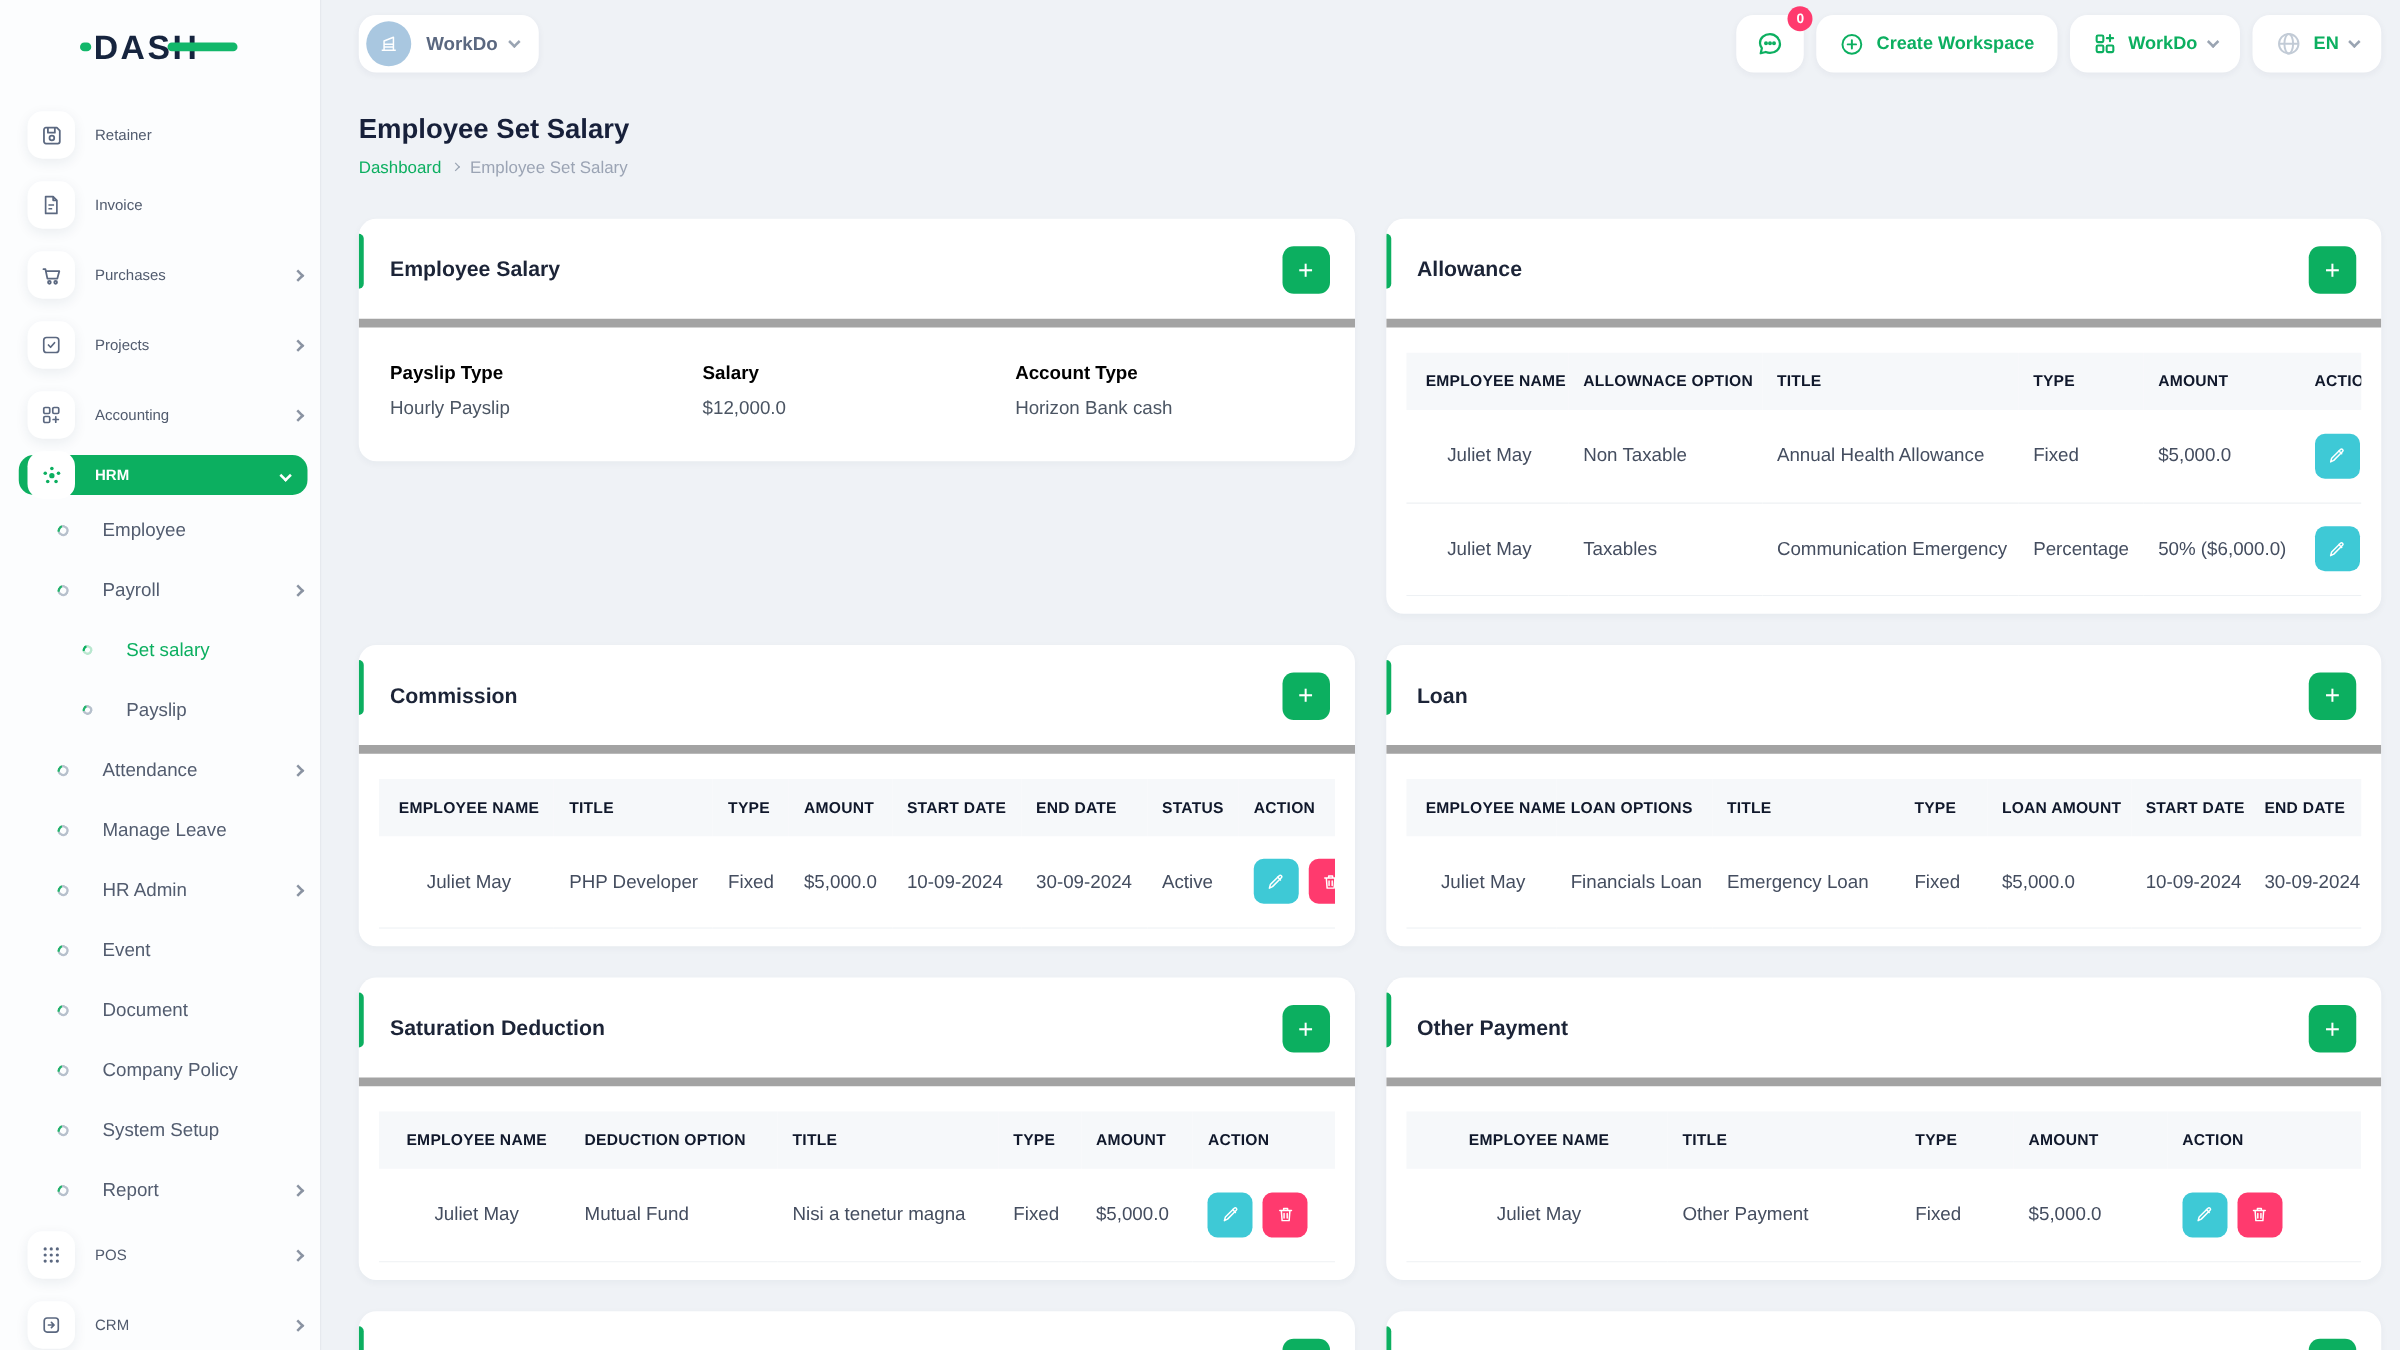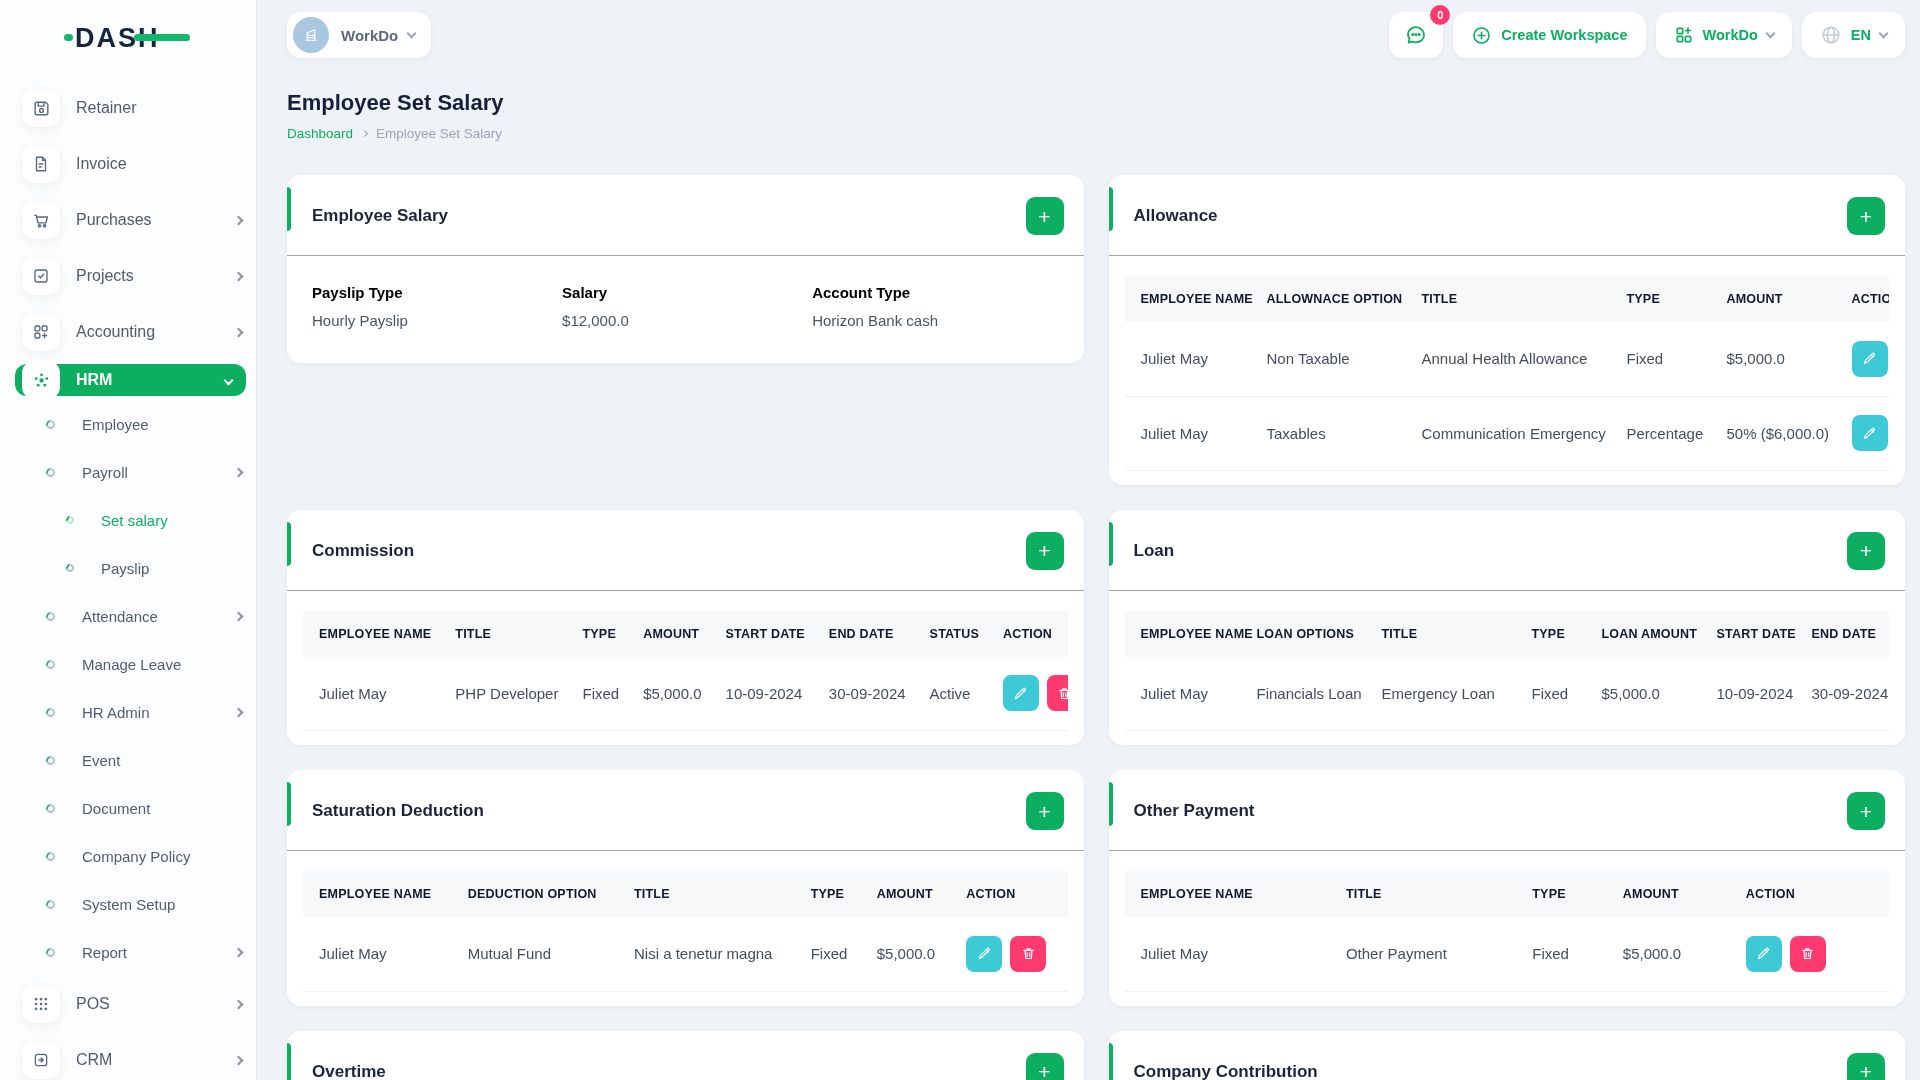--- a/index.html
+++ b/index.html
@@ -18,21 +18,21 @@
   }
   .logo-wrap { padding:20px 0 0 64px; height:64px; }
   .side-nav { padding:26px 14px 0 22px; }
   .nav-item { display:flex; align-items:center; height:36px; margin-bottom:20px; cursor:pointer; }
   .icon-box {
     width:38px; height:38px; border-radius:12px; background:#fff;
     box-shadow:0 3px 10px rgba(30,45,80,.08);
     display:flex; align-items:center; justify-content:center;
     color:#5b6880; flex:0 0 auto;
   }
-  .nav-label { margin-left:16px; font-size:16px; color:#515b6e; flex:1; }
+  .nav-label { margin-left:16px; font-size:12px; color:#515b6e; flex:1; }
   .nav-item.active {
     background:#0caf60; border-radius:12px; height:32px;
     margin:-6px -4px 14px -7px; padding:0 14px 0 7px;
   }
   .nav-item.active .icon-box { color:#0caf60; box-shadow:none; }
   .nav-item.active .nav-label { color:#fff; font-weight:bold; }
   .chev { width:7px; height:7px; border-right:2px solid #8a93a2; border-bottom:2px solid #8a93a2; flex:0 0 auto; }
   .chev.right { transform:rotate(-45deg); }
   .chev.down  { transform:rotate(45deg); border-color:#fff; }
   .nav-sub { display:flex; align-items:center; height:28px; margin-bottom:20px; padding-left:24px; cursor:pointer;gap:11px; }
@@ -69,21 +69,21 @@
   .page-head { margin-top:28px; }
   .page-title { font-size:22px; font-weight:bold; color:#17203a; }
   .breadcrumb { margin-top:10px; display:flex; align-items:center; gap:9px; font-size:13.5px; }
   .crumb-home { color:#0caf60; cursor:pointer; }
   .crumb-sep { width:5px; height:5px; border-right:1.8px solid #9aa4b2; border-bottom:1.8px solid #9aa4b2; transform:rotate(-45deg); margin-top:-1px; }
   .crumb-cur { color:#9ba4b4; }
   
   .grid { margin-top:34px; display:grid; grid-template-columns:1fr 1fr; gap:25px; align-items:start; }
   .card { background:#fff; border-radius:14px; box-shadow:0 2px 6px rgba(30,45,80,.04); overflow:hidden; }
   .card-head {
-    position:relative; padding:22px 20px 20px 25px; border-bottom:1px solid #a3a3a3;
+    position:relative; padding:22px 20px 20px 25px; border-bottom:7px solid #a3a3a3;
     display:flex; justify-content:space-between; align-items:center;
   }
   .card-head::before {
     content:""; position:absolute; left:0; top:12px; width:4px; height:44px;
     background:#0caf60; border-radius:0 4px 4px 0;
   }
   .card-title { font-size:17px; font-weight:bold; color:#1c2437; }
   .add-btn {
     width:38px; height:38px; border-radius:9px; background:#0caf60; border:none; color:#fff;
     font-size:21px; line-height:1; display:flex; align-items:center; justify-content:center; cursor:pointer;
@@ -98,21 +98,21 @@
   table.fluid { width:100%; }
   table.fixed { table-layout:fixed; }
   th {
     background:#f6f8fa; text-align:left; font-size:12.5px; font-weight:bold; color:#10182b;
     padding:16px 12px; white-space:nowrap; letter-spacing:.2px;
   }
   td {
     height:74px; padding:0 12px; font-size:15px; color:#444d5f;
     border-bottom:1px solid #eef1f4; white-space:nowrap; vertical-align:middle;
   }
-  th:first-child, td:first-child { padding-left:16px; }
+  th:first-child, td:first-child { padding-left:16px;text-align:center; }
   .t-allowance { width:835px; }
   .t-loan { width:780px; }
   .act { display:flex; align-items:center; gap:8px; }
   .sq-btn {
     width:36px; height:36px; border-radius:8px; border:none; cursor:pointer;
     display:inline-flex; align-items:center; justify-content:center; color:#fff; flex:0 0 auto;
   }
   .sq-btn.edit { background:#3ec9d6; }
   .sq-btn.del  { background:#ff3a6e; }
   .tail-card .card-head { border-bottom:1px solid #e9edf2; }

